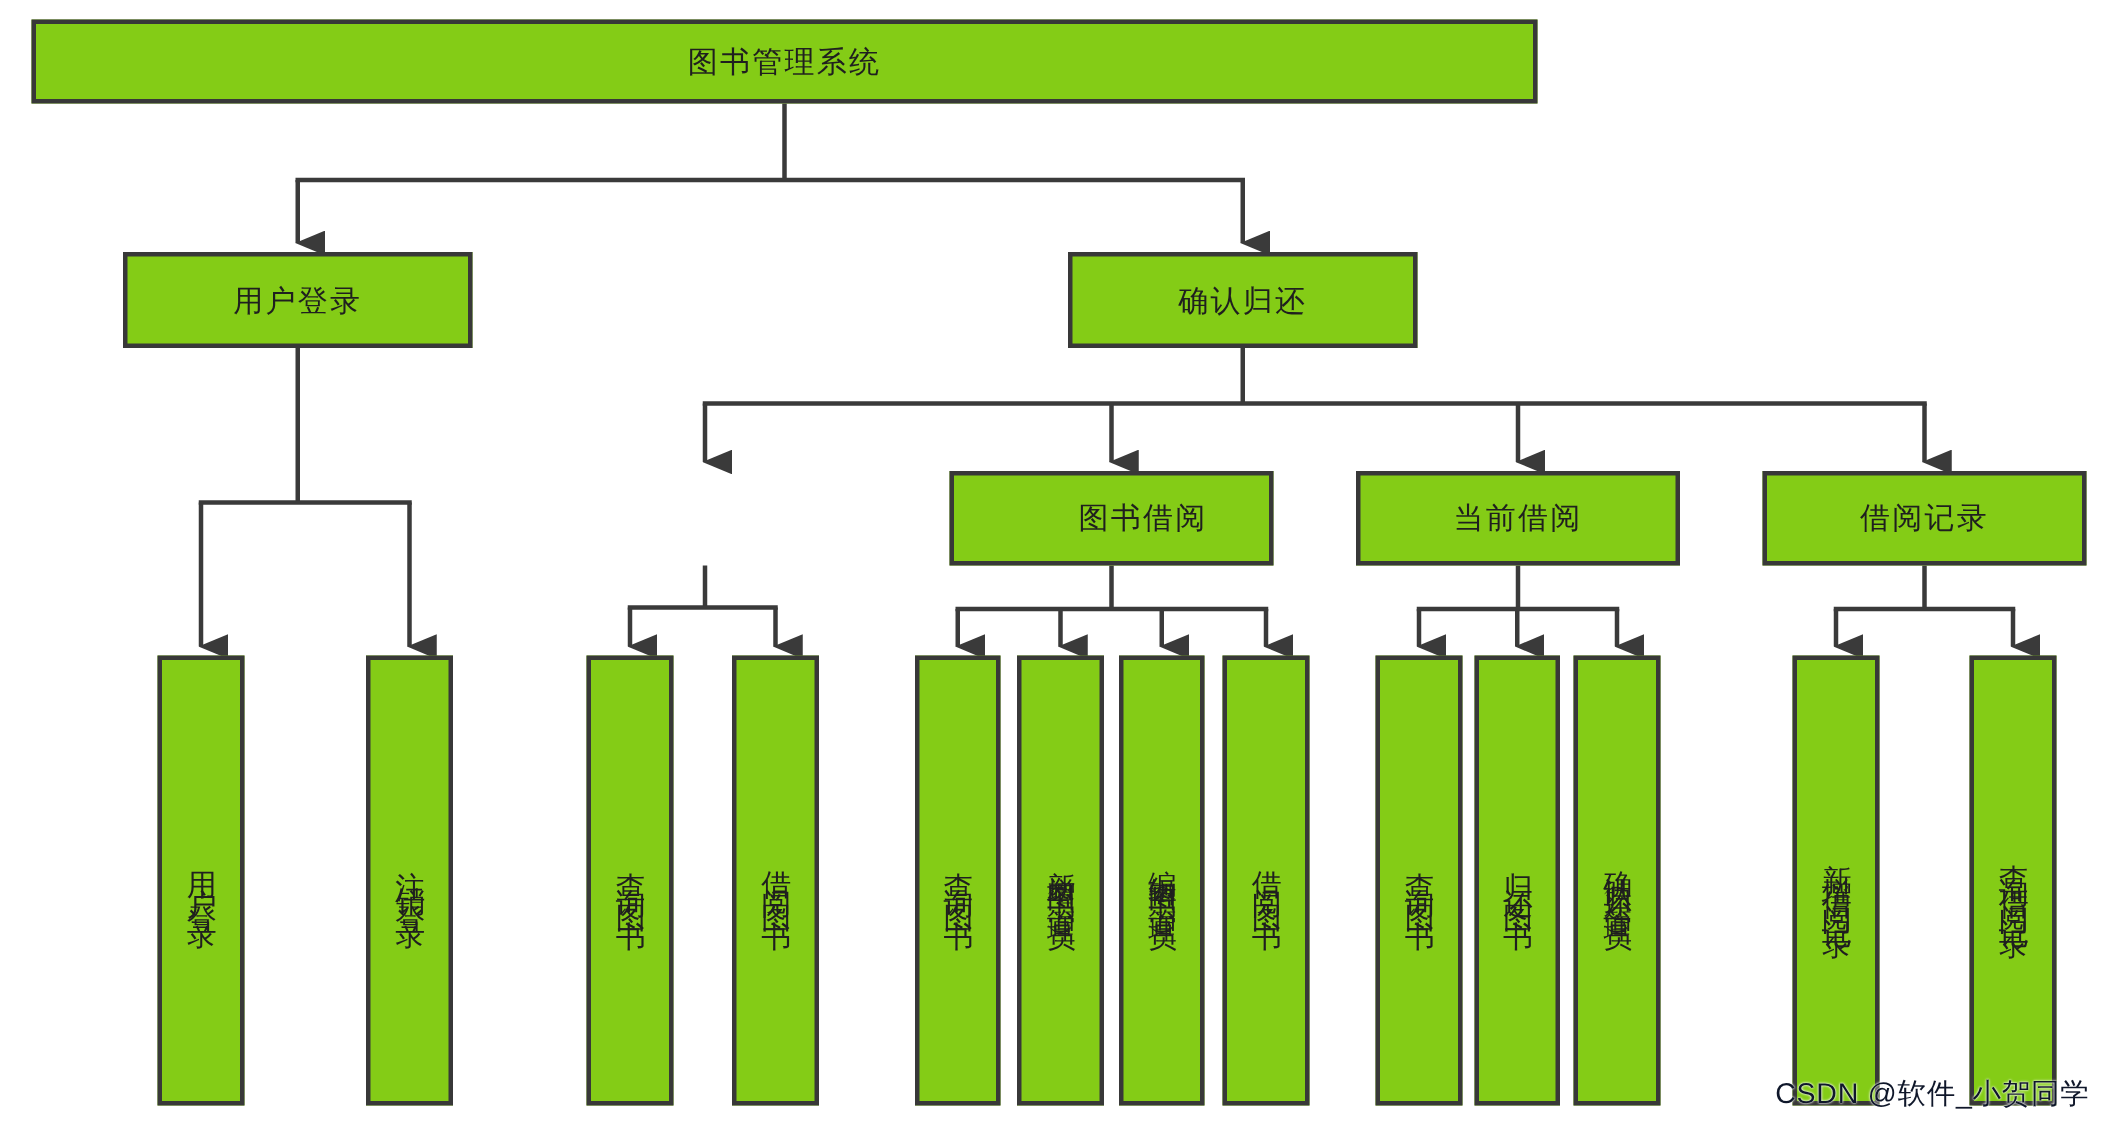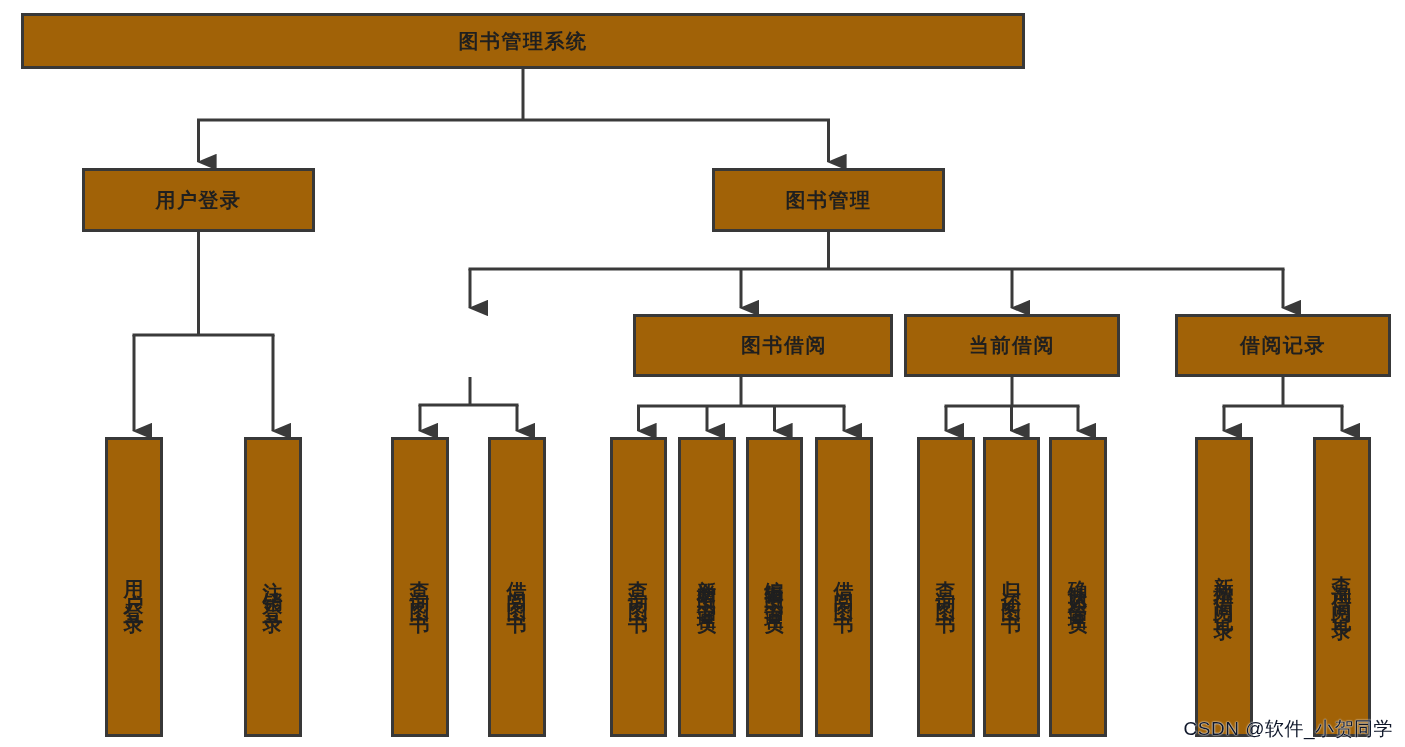--- a/index.html
+++ b/index.html
@@ -19,26 +19,25 @@
     position: absolute;
     left: 0;
     top: 0;
     width: 1405px;
     height: 747px;
     pointer-events: none;
   }
   .node {
     position: absolute;
     box-sizing: border-box;
-    background: #a16207;
+    background: #84cc16;
     border: 3px solid #383838;
     display: flex;
     align-items: center;
     justify-content: center;
-    font-weight: bold;
   }
   .node .lbl {
     color: #1f1f1f;
     font-size: 20px;
     letter-spacing: 1.5px;
     white-space: nowrap;
   }
   
   .node.v .lbl {
     writing-mode: vertical-rl;
@@ -116,24 +115,24 @@
   </svg>
 
   <div class="node" style="left:21px; top:13px; width:1004px; height:56px;">
     <span class="lbl">图书管理系统</span>
   </div>
 
   <div class="node" style="left:82px; top:168px; width:233px; height:64px;">
     <span class="lbl">用户登录</span>
   </div>
   <div class="node" style="left:712px; top:168px; width:233px; height:64px;">
-    <span class="lbl">图书管理</span>
+    <span class="lbl">确认归还</span>
   </div>
 
-  <div class="node" style="left:633px; top:314px; width:260px; height:63px;padding-left:42px;">
+  <div class="node" style="left:633px; top:314px; width:216px; height:63px;padding-left:42px;">
     <span class="lbl">图书借阅</span>
   </div>
   <div class="node" style="left:1175px; top:314px; width:216px; height:63px;">
     <span class="lbl">借阅记录</span>
   </div>
   <div class="node" style="left:904px; top:314px; width:216px; height:63px;">
     <span class="lbl">当前借阅</span>
   </div>
 
   <div class="node v" style="left:105px; top:437px; width:58px; height:300px;">

